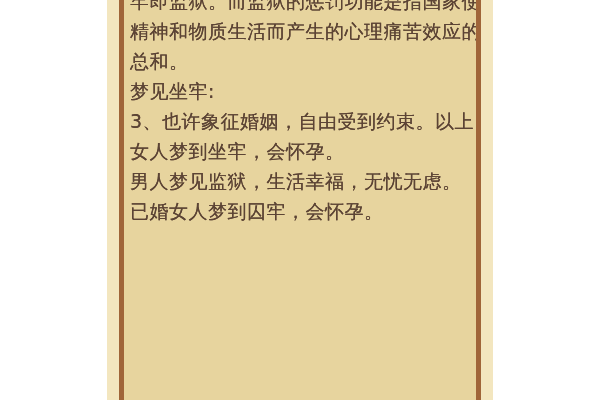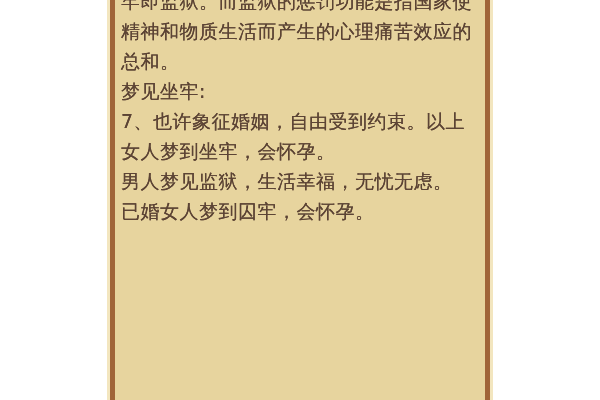--- a/index.html
+++ b/index.html
@@ -18,21 +18,21 @@
     height: 400px;
     display: flex;
     justify-content: center;
     overflow: hidden;
   }
   .card {
     width: 386px;
     height: 400px;
     box-sizing: border-box;
     background: var(--card-outer, #f3e6bf);
-    padding: 0 3px;
+    padding: 0 12px;
     flex: 0 0 auto;
   }
   .card-inner {
     box-sizing: border-box;
     height: 400px;
     background: var(--content-background, #e7d49e);
     border-left: 5px solid var(--border-line, #a06539);
     border-right: 5px solid var(--border-line, #a06539);
     padding: 0 4px 0 6px;
     overflow: hidden;
@@ -62,21 +62,21 @@
 
 
           <div class="text-line">精神和物质生活而产生的心理痛苦效应的</div>
 
           <div class="text-line">总和。</div>
 
           <div class="text-line">梦见坐牢:</div>
 
 
 
-          <div class="text-line">7、也许象征婚姻，自由受到约束。以上</div>
+          <div class="text-line">3、也许象征婚姻，自由受到约束。以上</div>
 
 
 
           <div class="text-line">女人梦到坐牢，会怀孕。</div>
 
 
           <div class="text-line">男人梦见监狱，生活幸福，无忧无虑。</div>
 
           <div class="text-line">已婚女人梦到囚牢，会怀孕。</div>
         </div>

